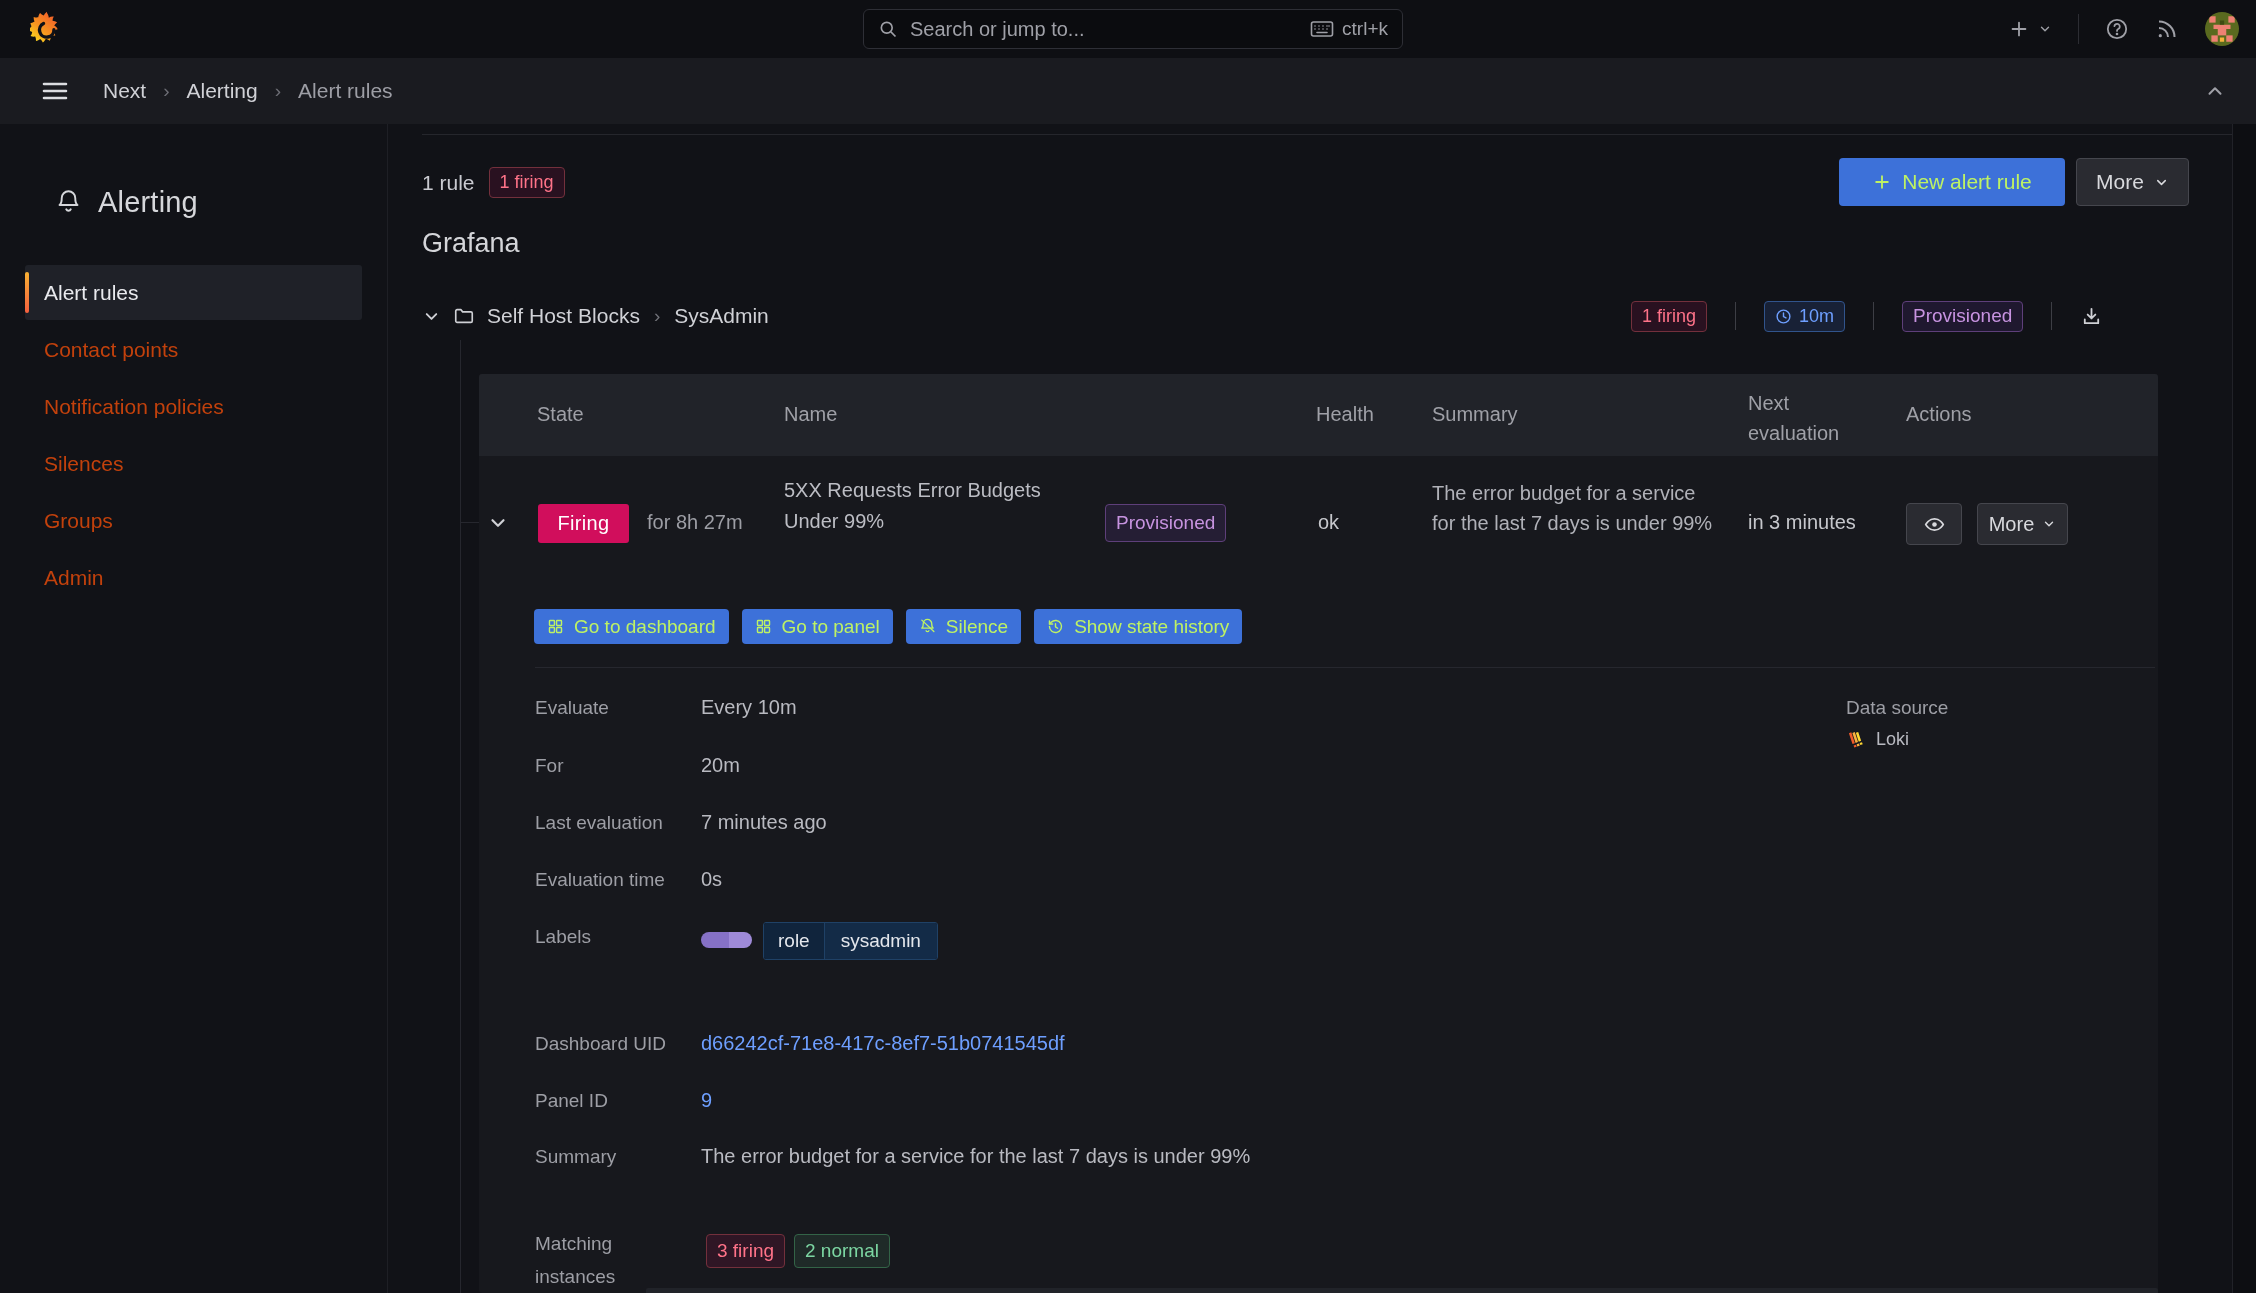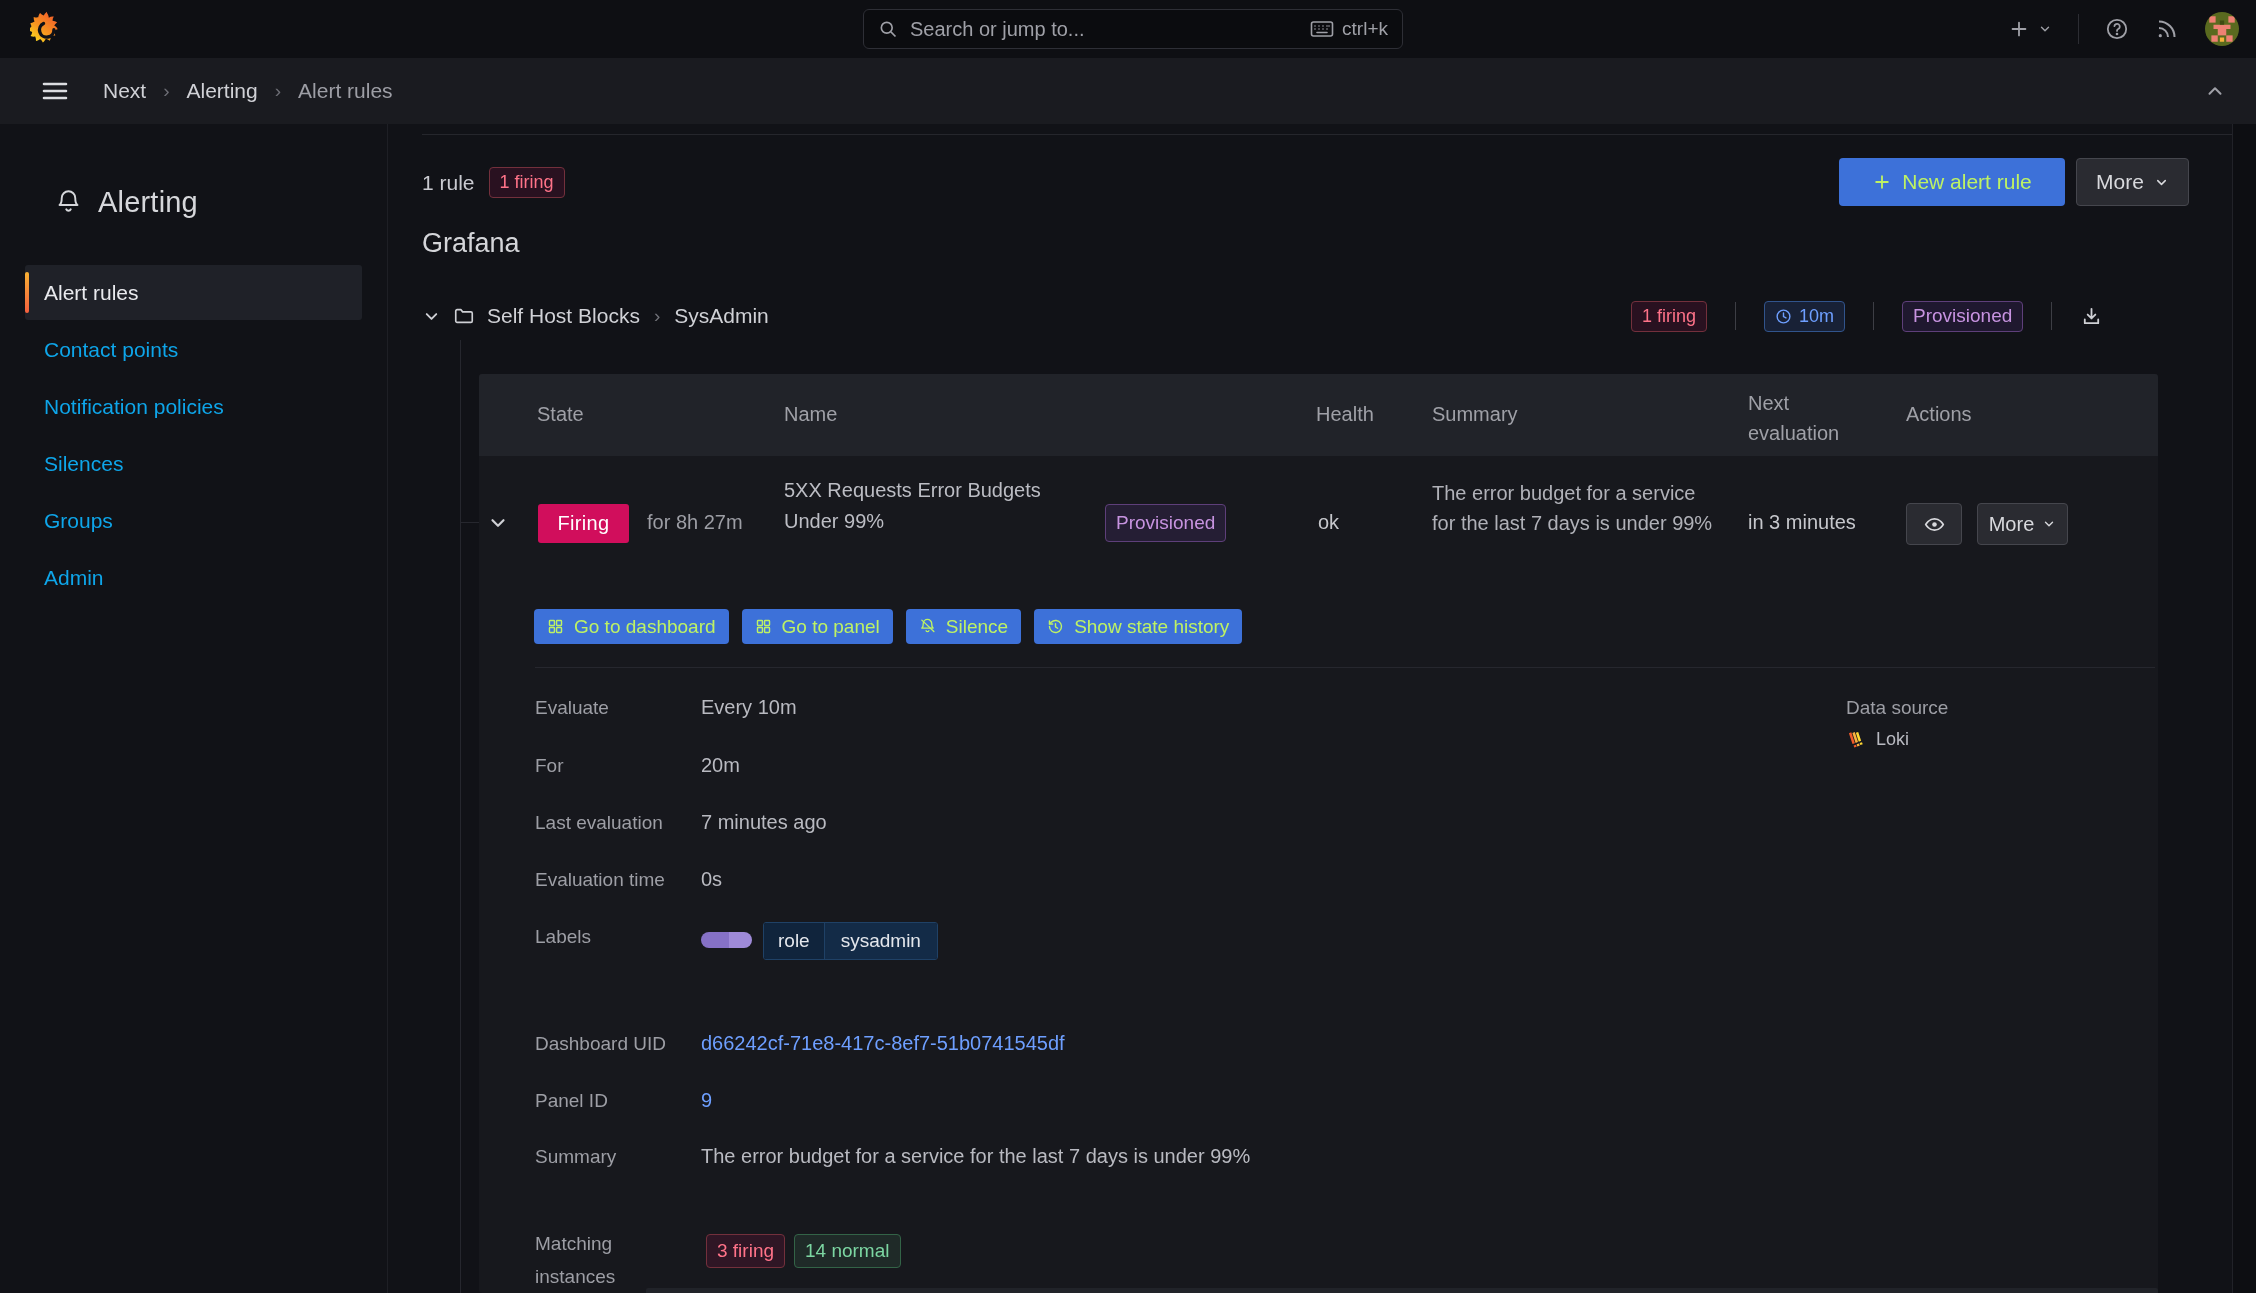--- a/index.html
+++ b/index.html
@@ -41,21 +41,21 @@
   .crumb-sep { color:#6d6e75; font-size:19px; }
   .crumb-spacer { flex:1; }
 
   
   .sidebar { position:absolute; top:124px; left:0; width:388px; bottom:0; background:#111217; border-right:1px solid #1e1f25; }
   .side-title { position:absolute; top:62px; left:55px; display:flex; align-items:center; gap:16px; color:#d6d7db; }
   .side-title .t { font-size:29px; font-weight:400; letter-spacing:.2px; }
   .side-nav { position:absolute; top:141px; left:0; right:0; }
   .side-item {
     height:55px; margin:0 25px 2px 25px; display:flex; align-items:center;
-    padding-left:19px; font-size:21px; color:#0ea5e9; border-radius:3px; position:relative; cursor:pointer;
+    padding-left:19px; font-size:21px; color:#c2410c; border-radius:3px; position:relative; cursor:pointer;
   }
   .side-item.active { background:#1f2128; color:#e9eaee; }
   .side-item.active::before {
     content:""; position:absolute; left:0; top:7px; bottom:7px; width:4px; border-radius:2px;
     background:linear-gradient(#F8B133,#F55F3E);
   }
 
   
   .main { position:absolute; top:124px; left:388px; width:1844px; bottom:0; background:#111217; }
   .hairline { position:absolute; background:#25262c; }
@@ -442,19 +442,19 @@
     <span class="detail-value link-blue" style="left:222px; top:658px;">d66242cf-71e8-417c-8ef7-51b0741545df</span>
 
     <span class="detail-label" style="left:56px; top:716px;">Panel ID</span>
     <span class="detail-value link-blue" style="left:222px; top:715px;">9</span>
 
     <span class="detail-label" style="left:56px; top:772px;">Summary</span>
     <span class="detail-value" style="left:222px; top:771px; width:960px;">The error budget for a service for the last 7 days is under 99%</span>
 
     <span class="detail-label" style="left:56px; top:853px; width:124px; line-height:33px;">Matching instances</span>
     <span class="badge badge-red abs" style="left:227px; top:860px; height:34px; font-size:19px;">3 firing</span>
-    <span class="badge badge-green abs" style="left:315px; top:860px; height:34px; font-size:19px;">14 normal</span>
+    <span class="badge badge-green abs" style="left:315px; top:860px; height:34px; font-size:19px;">2 normal</span>
 
     <div class="abs" style="left:167px; top:914px; width:1512px; height:5px; background:#212329; border-radius:2px 2px 0 0;"></div>
   </section>
 </main>
 
 <div class="gutter"></div>
 
 </body></html>

